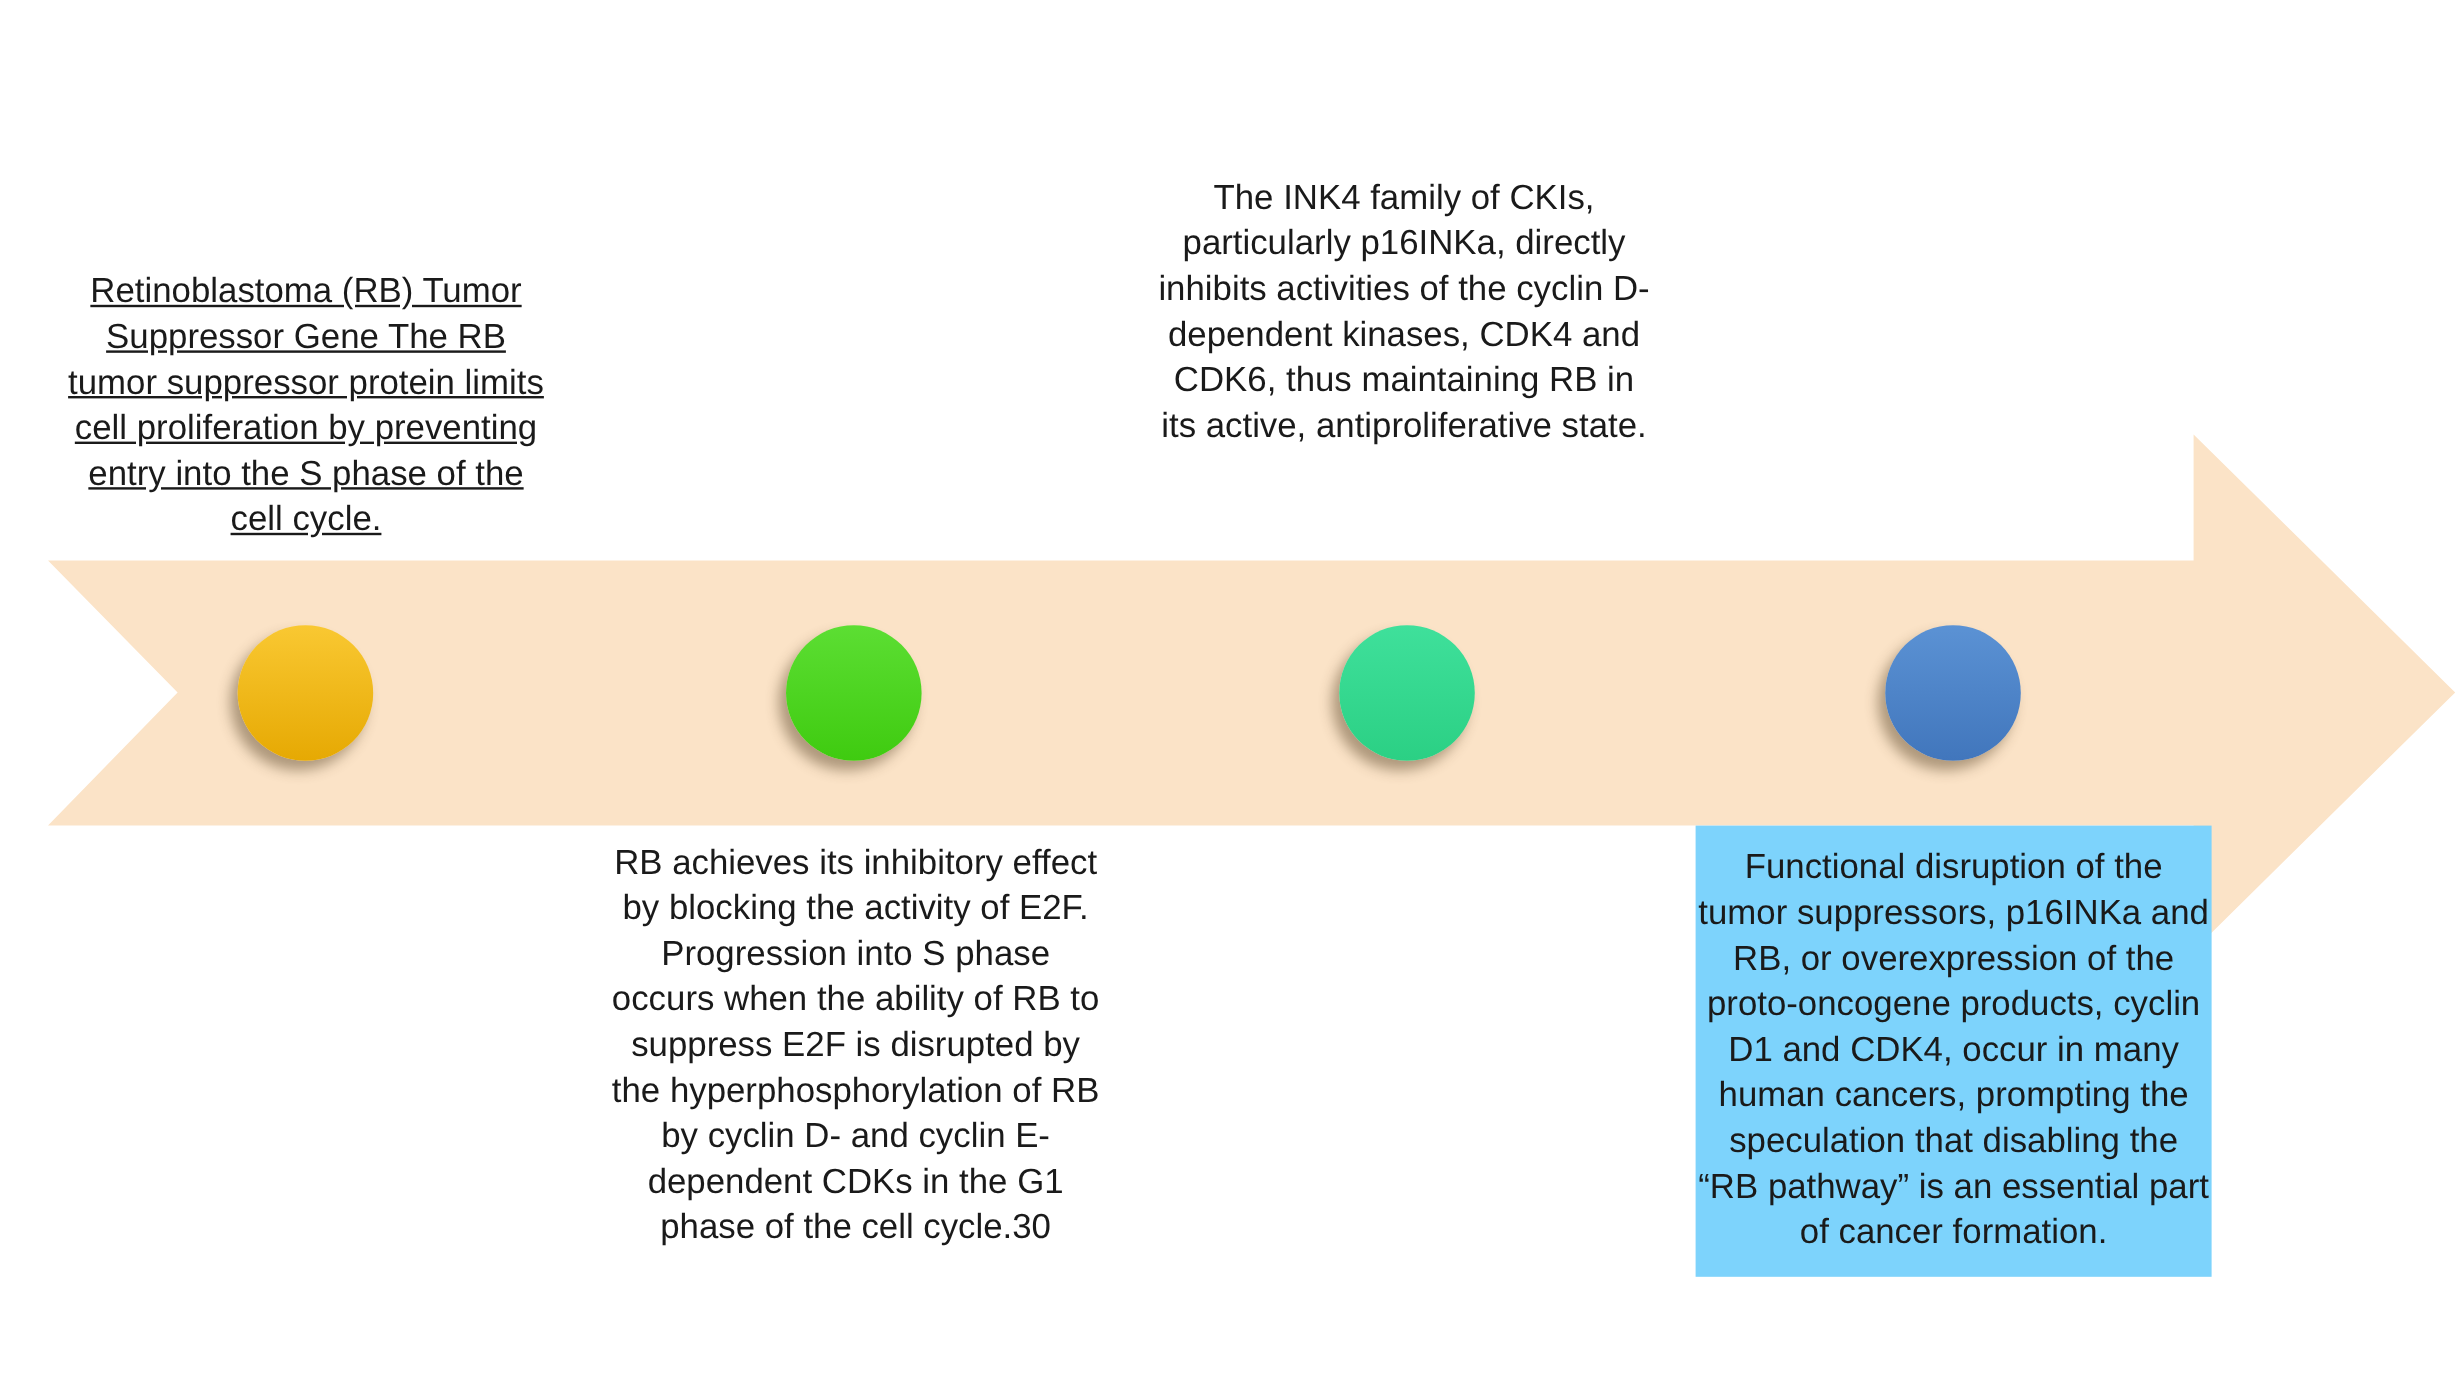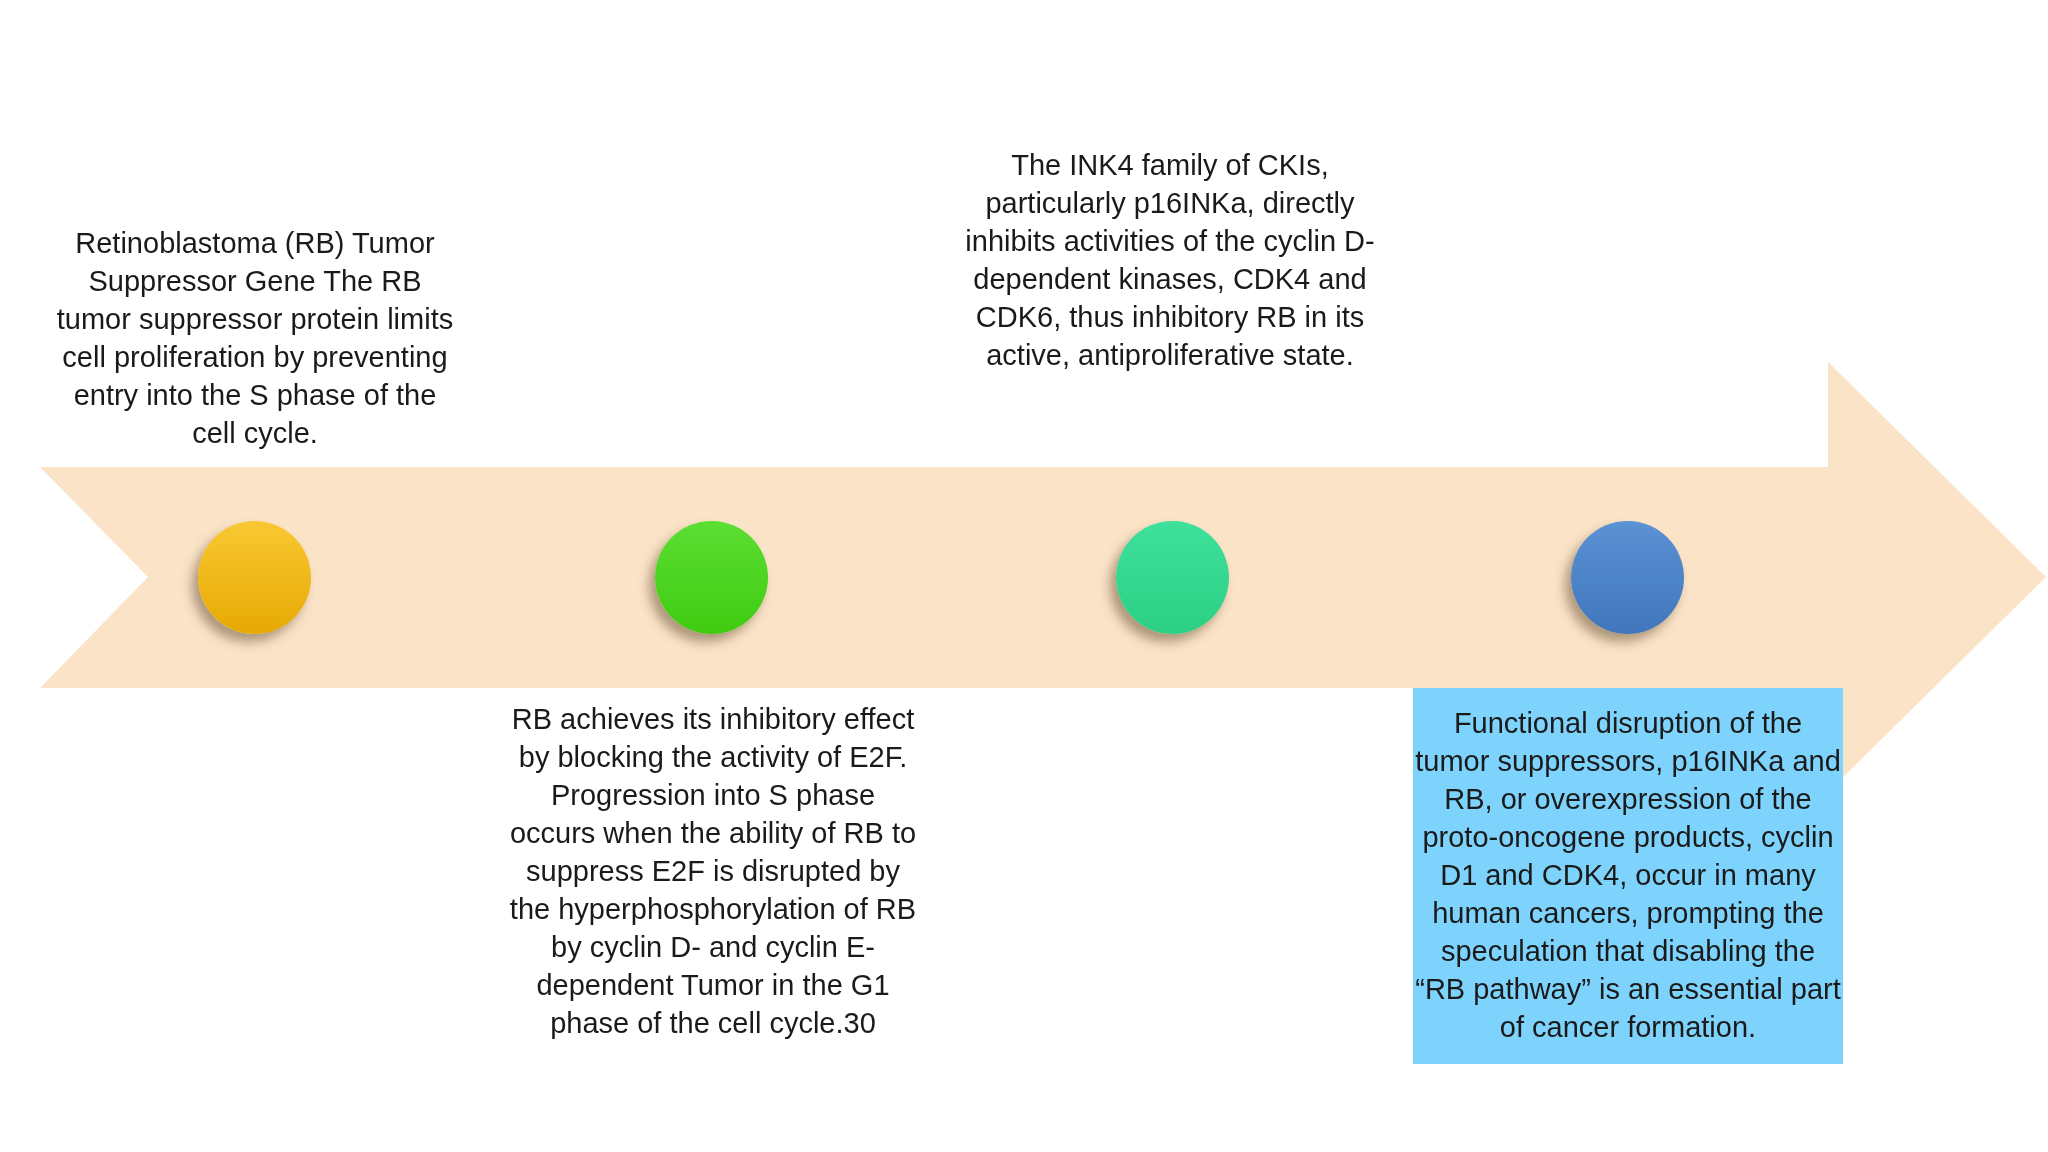--- a/index.html
+++ b/index.html
@@ -47,21 +47,21 @@
   }
   .caption {
     position: absolute;
     z-index: 3;
     width: 414px;
     font-size: 29px;
     line-height: 38px;
     color: var(--text-color);
     text-align: center;
   }
-  #caption-1 { left: 48px;   top: 224px; }
+  #caption-1 { left: 48px;   top: 224px; text-decoration: underline; }
   #caption-2 { left: 506px;  top: 700px; }
   #caption-3 { left: 963px;  top: 146px; }
   #caption-4 {
     left: 1413px; top: 688px;
     width: 430px;
     background: #7dd3fc;
     padding-top: 16px;
     padding-bottom: 18px;
   }
 </style>
@@ -74,19 +74,19 @@
     <polygon points="40,467 1828,467 1828,362 2046,577 1828,792 1828,688 40,688 148,577" style="fill: var(--arrow-fill);"></polygon>
   </svg>
 
   <div class="milestone-dot" id="dot-1"></div>
   <div class="milestone-dot" id="dot-2"></div>
   <div class="milestone-dot" id="dot-3"></div>
   <div class="milestone-dot" id="dot-4"></div>
 
   <div class="caption" id="caption-1">Retinoblastoma (RB) Tumor Suppressor Gene The RB tumor suppressor protein limits cell proliferation by preventing entry into the S phase of the cell cycle.</div>
 
-  <div class="caption" id="caption-2">RB achieves its inhibitory effect by blocking the activity of E2F. Progression into S phase occurs when the ability of RB to suppress E2F is disrupted by the hyperphosphorylation of RB by cyclin D- and cyclin E-dependent Tumor in the G1 phase of the cell cycle.30</div>
+  <div class="caption" id="caption-2">RB achieves its inhibitory effect by blocking the activity of E2F. Progression into S phase occurs when the ability of RB to suppress E2F is disrupted by the hyperphosphorylation of RB by cyclin D- and cyclin E-dependent CDKs in the G1 phase of the cell cycle.30</div>
 
-  <div class="caption" id="caption-3">The INK4 family of CKIs, particularly p16INKa, directly inhibits activities of the cyclin D-dependent kinases, CDK4 and CDK6, thus inhibitory RB in its active, antiproliferative state.</div>
+  <div class="caption" id="caption-3">The INK4 family of CKIs, particularly p16INKa, directly inhibits activities of the cyclin D-dependent kinases, CDK4 and CDK6, thus maintaining RB in its active, antiproliferative state.</div>
 
   <div class="caption" id="caption-4">Functional disruption of the tumor suppressors, p16INKa and RB, or overexpression of the proto-oncogene products, cyclin D1 and CDK4, occur in many human cancers, prompting the speculation that disabling the “RB pathway” is an essential part of cancer formation.</div>
 
 </div>
 
 </body></html>

